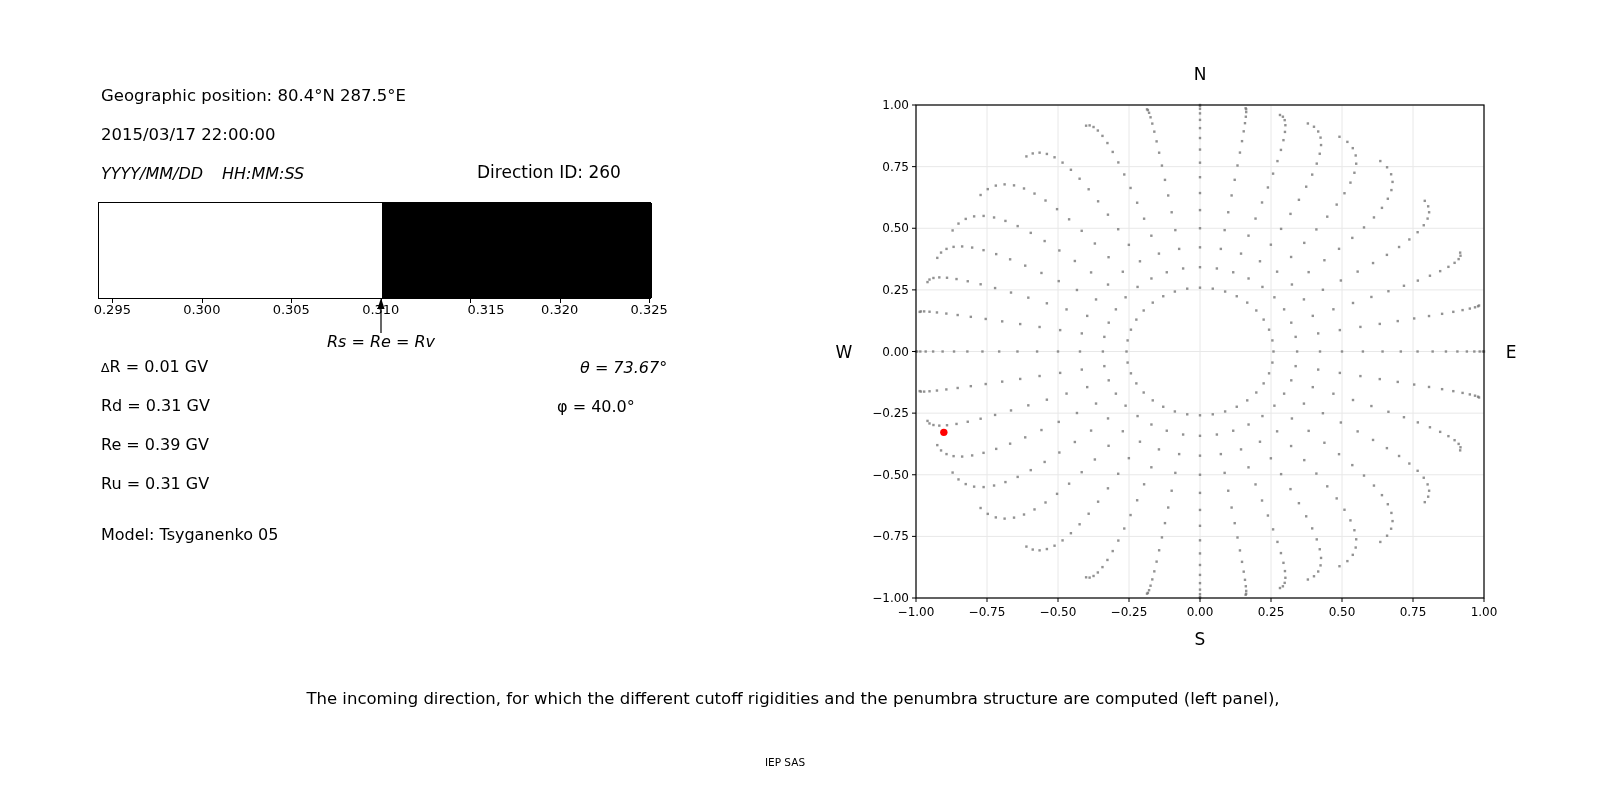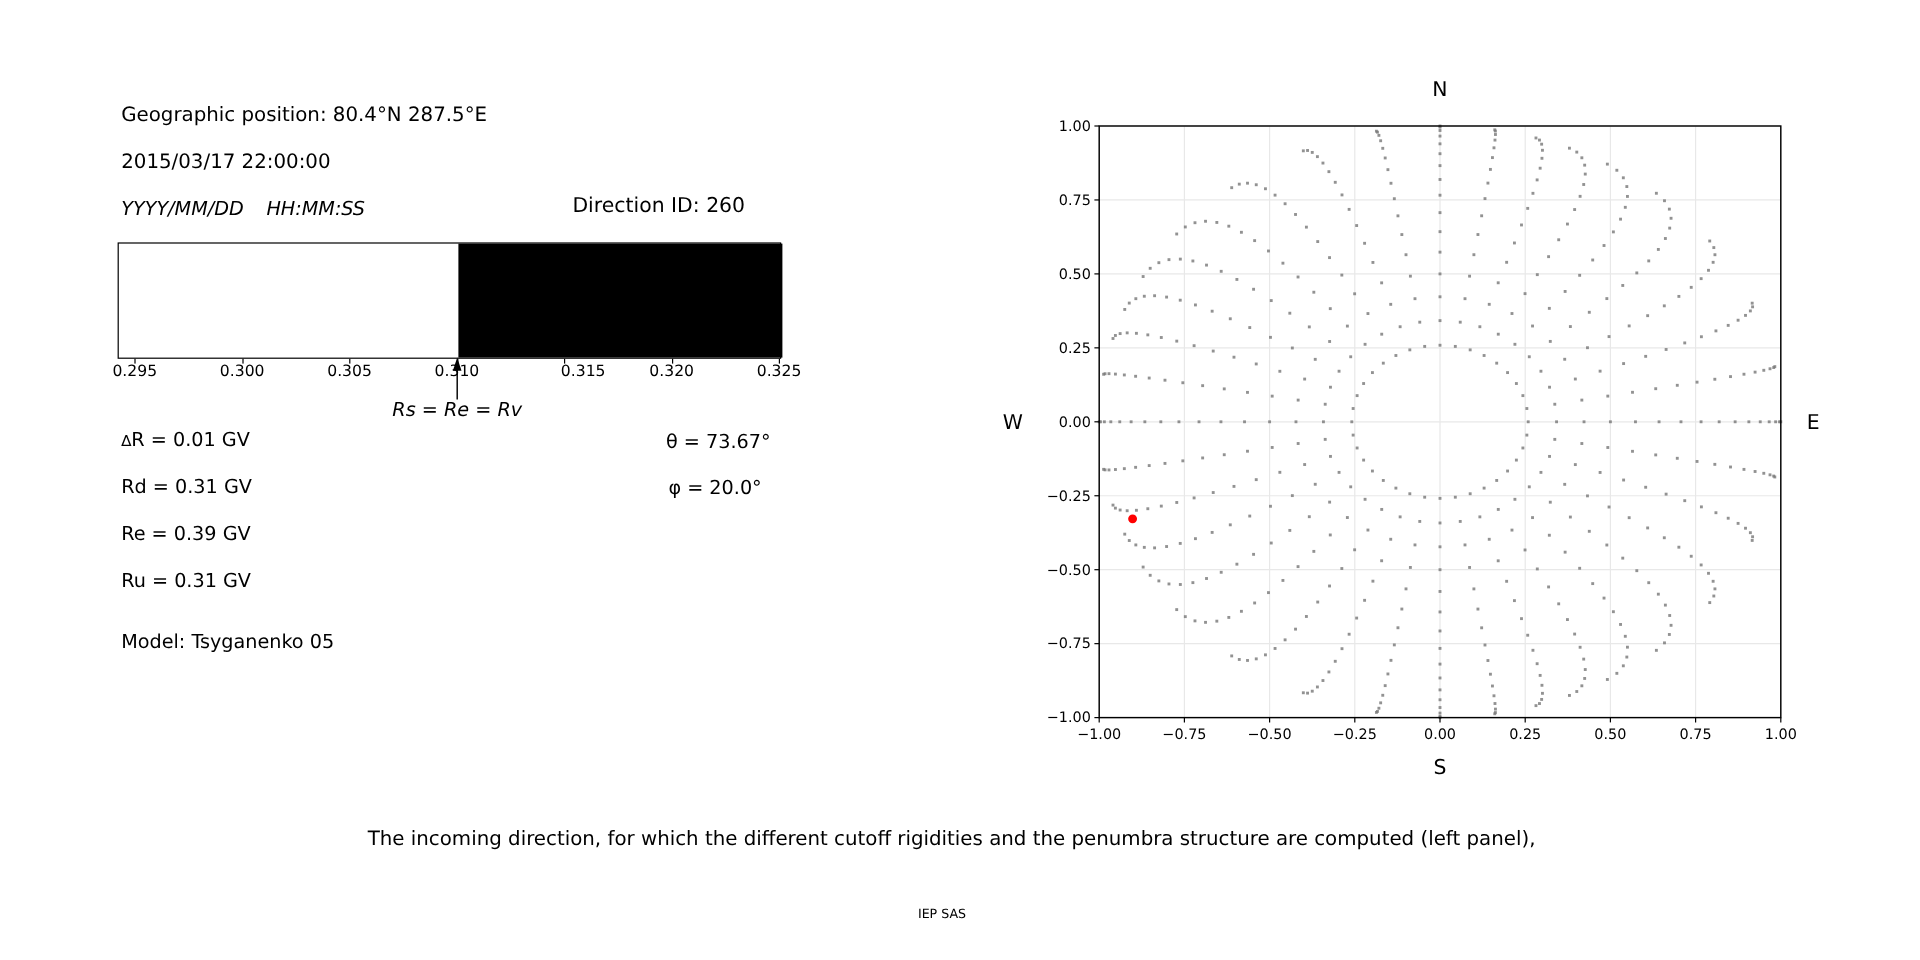--- a/index.html
+++ b/index.html
@@ -58,22 +58,22 @@
       <polygon points="10,2 6.4,13 13.6,13" fill="#000"></polygon>
     </svg>
     <div class="abs t11" style="left:381px;top:332px;transform:translateX(-50%);">Rs = Re = Rv</div>
   </div>
 
   <div class="abs param delta-first" style="left:101px;top:357px;">∆R = 0.01 GV</div>
   <div class="abs param" style="left:101px;top:396px;">Rd = 0.31 GV</div>
   <div class="abs param" style="left:101px;top:435px;">Re = 0.39 GV</div>
   <div class="abs param" style="left:101px;top:474px;">Ru = 0.31 GV</div>
   <div class="abs param" style="left:101px;top:513px;margin-top:12px;">Model: Tsyganenko 05</div>
-  <div class="abs param" style="left:555px;top:358px;">θ = 73.67°</div>
-  <div class="abs param" style="left:557px;top:397px;">φ = 20.0°</div>
+  <div class="abs param" style="left:580px;top:358px;font-style:italic;">θ = 73.67°</div>
+  <div class="abs param" style="left:557px;top:397px;">φ = 40.0°</div>
 
   <svg id="dirplot" class="abs" style="left:0;top:0;" width="1600" height="800">
       <line x1="916" y1="105" x2="916" y2="598" stroke="#e8e8e8" stroke-width="1"></line>
       <line x1="987" y1="105" x2="987" y2="598" stroke="#e8e8e8" stroke-width="1"></line>
       <line x1="1058" y1="105" x2="1058" y2="598" stroke="#e8e8e8" stroke-width="1"></line>
       <line x1="1129" y1="105" x2="1129" y2="598" stroke="#e8e8e8" stroke-width="1"></line>
       <line x1="1200" y1="105" x2="1200" y2="598" stroke="#e8e8e8" stroke-width="1"></line>
       <line x1="1271" y1="105" x2="1271" y2="598" stroke="#e8e8e8" stroke-width="1"></line>
       <line x1="1342" y1="105" x2="1342" y2="598" stroke="#e8e8e8" stroke-width="1"></line>
       <line x1="1413" y1="105" x2="1413" y2="598" stroke="#e8e8e8" stroke-width="1"></line>

